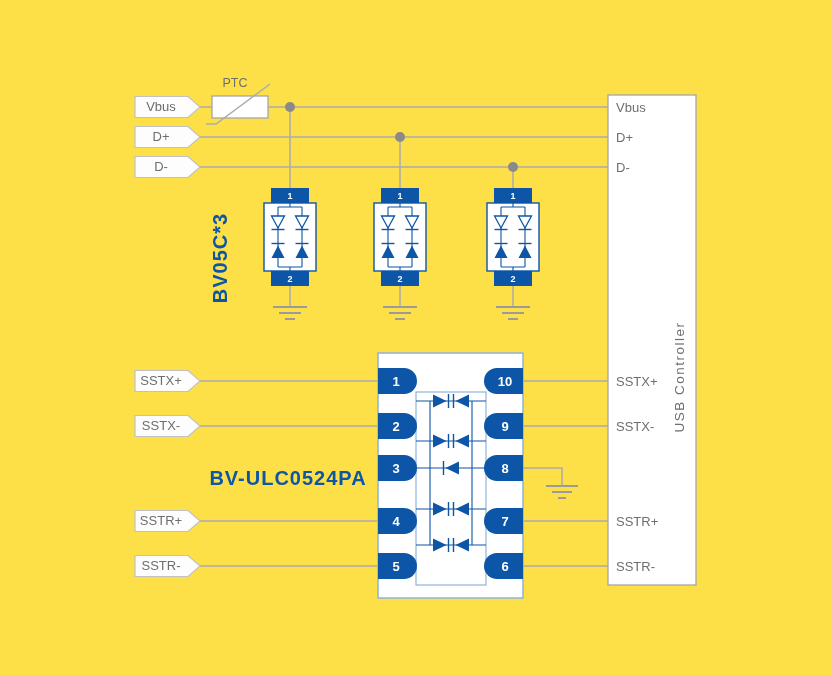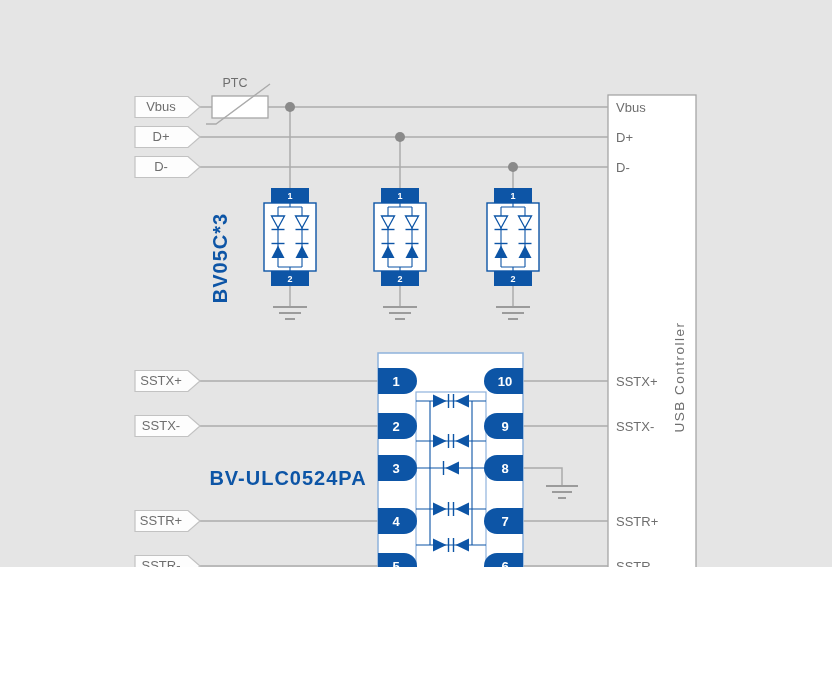--- a/index.html
+++ b/index.html
@@ -1,16 +1,16 @@
 <!DOCTYPE html>
 <html style="--blue: #0d55a6; --chip-outline: #8fb2dc; --wire: #ababab; --dot: #8a8a8a; --tag-border: #c2c2c2; --text-gray: #6e6e6e; --box-border: #a6a6a6;"><head>
 <meta charset="utf-8">
 <style>
   html,body{margin:0;padding:0;background:#ffffff;}
-  .canvas{position:relative;width:832px;height:567px;background:#e5e5e5;overflow:hidden;}
+  .canvas{position:relative;width:832px;height:675px;background:#fde047;overflow:hidden;}
   text{font-family:"Liberation Sans",sans-serif;}
   .tag-shape{fill:#fdfdfd;stroke:var(--tag-border);stroke-width:1.2;}
   .tag-text{fill:var(--text-gray);font-size:13px;text-anchor:middle;}
   .wire{stroke:var(--wire);stroke-width:1.5;fill:none;}
   .dot{fill:var(--dot);}
   .box{fill:#ffffff;stroke:var(--box-border);stroke-width:1.3;}
   .ptc-line{stroke:var(--wire);stroke-width:1.4;fill:none;}
   .ptc-text{fill:var(--text-gray);font-size:12.5px;text-anchor:middle;}
   .bluefill{fill:var(--blue);}
   .blueline{stroke:var(--blue);stroke-width:1.4;fill:none;}

